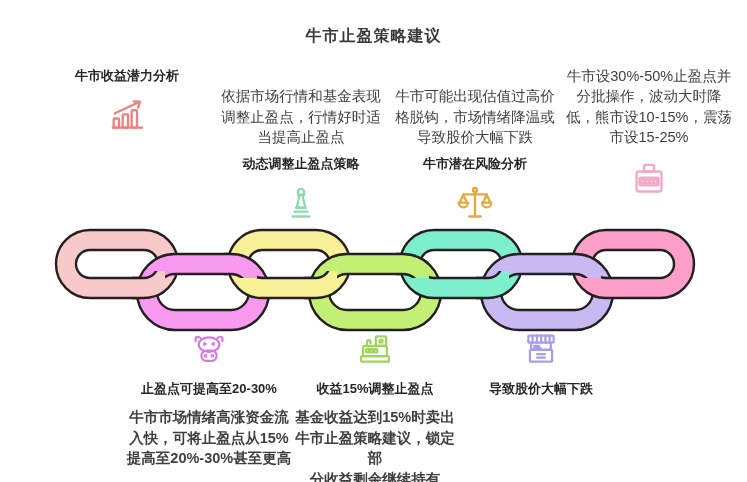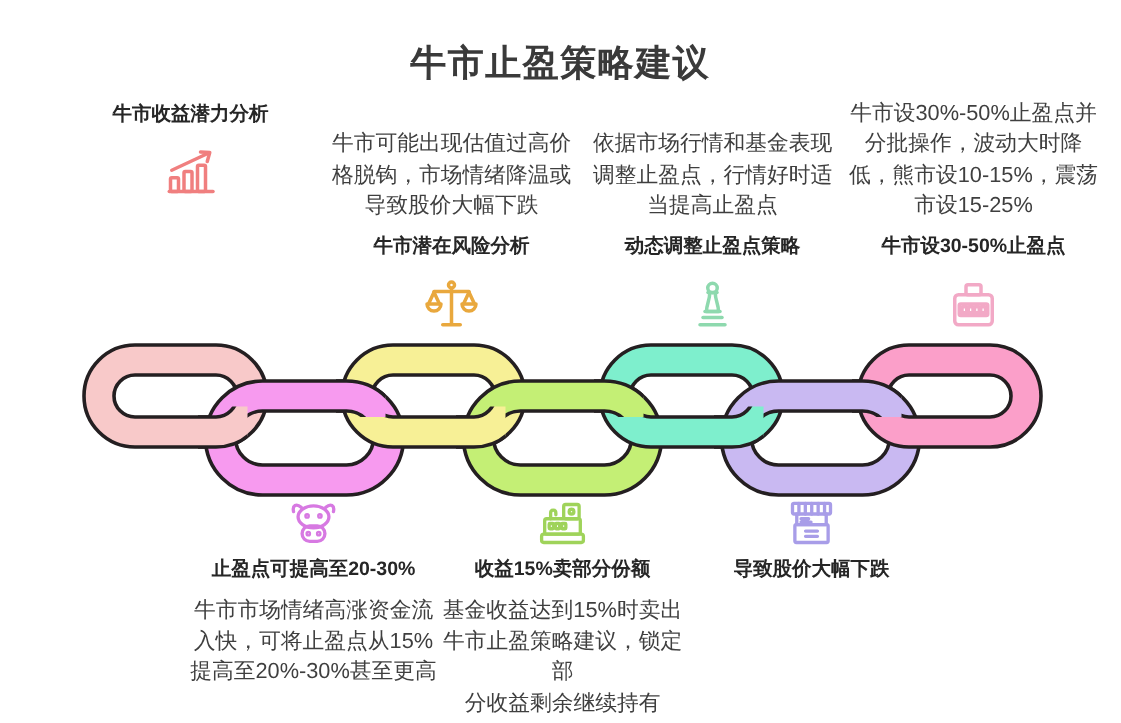--- a/index.html
+++ b/index.html
@@ -1,30 +1,30 @@
 <!DOCTYPE html>
 <html><head>
 <meta charset="utf-8">
 <style>
   html,body{margin:0;padding:0;background:#fff;}
   .page{position:relative;width:747px;height:482px;background:#ffffff;overflow:hidden;
         font-family:"Liberation Sans","DejaVu Sans",sans-serif;}
   .title{position:absolute;top:26px;left:0;width:100%;margin:0;text-align:center;
-         font-size:24px;font-weight:700;color:#3a3a3a;letter-spacing:1px;}
+         font-size:16px;font-weight:700;color:#3a3a3a;letter-spacing:1px;}
   .top-row{position:absolute;top:60px;left:40px;width:696px;display:flex;}
   .col{flex:1;display:flex;flex-direction:column;align-items:center;}
   .desc{margin:0;font-size:14.5px;line-height:1.42;color:#3f3f3f;text-align:center;white-space:pre-line;}
   .top-desc-wrap{height:88px;display:flex;align-items:flex-end;}
   .heading{margin:7px 0 0;font-size:13px;font-weight:700;color:#262626;text-align:right;white-space:nowrap;}
   .top-icon{margin-top:11px;height:42px;}
   .chain-wrap{position:absolute;top:226px;left:44px;width:660px;height:112px;}
   .bottom-row{position:absolute;top:330px;left:126px;width:498px;display:flex;}
   .bottom-icon{height:40px;}
-  .bottom-heading{margin-top:0;}
-  .bottom-desc{margin-top:9px;}
+  .bottom-heading{margin-top:10px;}
+  .bottom-desc{margin-top:9px;font-weight:bold;}
 </style>
 </head>
 <body>
 
 <div class="page">
 
   <h1 class="title">牛市止盈策略建议</h1>
 
   <div class="top-row">
 
@@ -32,20 +32,41 @@
       <h2 class="heading">牛市收益潜力分析</h2>
       <div class="top-icon">
         <svg width="40" height="40" viewBox="0 0 24 24">
           <g fill="none" stroke-width="1.4" stroke-linecap="round" stroke-linejoin="round" stroke="#f07f7f">
             <rect x="4" y="13.5" width="3.2" height="5.5" rx="0.5"></rect>
             <rect x="9.4" y="11" width="3.2" height="8" rx="0.5"></rect>
             <rect x="14.8" y="8.5" width="3.2" height="10.5" rx="0.5"></rect>
             <path d="M3.5 19h17.5"></path>
             <path d="M4.5 10.5 L19.3 3.6"></path>
             <path d="M16 3.2 L19.7 3.4 L18.7 7"></path>
+          </g>
+        </svg>
+      </div>
+    </div>
+
+    <div class="col">
+      <div class="top-desc-wrap">
+        <p class="desc">依据市场行情和基金表现
+调整止盈点，行情好时适
+当提高止盈点</p>
+      </div>
+      <h2 class="heading">动态调整止盈点策略</h2>
+      <div class="top-icon">
+        <svg width="40" height="40" viewBox="0 0 24 24">
+          <g fill="none" stroke-width="1.4" stroke-linecap="round" stroke-linejoin="round" stroke="#8ed9ae">
+            <circle cx="12" cy="4.8" r="1.9"></circle>
+            <path d="M10.2 6.6h3.6"></path>
+            <path d="M10.9 6.8c0 3-1.3 4.4-1.3 7.4h4.8c0-3-1.3-4.4-1.3-7.4"></path>
+            <path d="M9 14.2h6"></path>
+            <path d="M8.2 16.6h7.6"></path>
+            <path d="M7 19.5h10"></path>
           </g>
         </svg>
       </div>
     </div>
 
     <div class="col">
       <div class="top-desc-wrap">
         <p class="desc">牛市可能出现估值过高价
 格脱钩，市场情绪降温或
 导致股价大幅下跌</p>
@@ -62,47 +83,25 @@
             <path d="M19 6.5 L16.8 11.2 M19 6.5 L21.2 11.2"></path>
             <path d="M16.2 11.2a2.8 2.8 0 0 0 5.6 0z"></path>
             <path d="M8.5 19.5h7"></path>
           </g>
         </svg>
       </div>
     </div>
 
     <div class="col">
       <div class="top-desc-wrap">
-        <p class="desc">依据市场行情和基金表现
-调整止盈点，行情好时适
-当提高止盈点</p>
-      </div>
-      <h2 class="heading">动态调整止盈点策略</h2>
-      <div class="top-icon">
-        <svg width="40" height="40" viewBox="0 0 24 24">
-          <g fill="none" stroke-width="1.4" stroke-linecap="round" stroke-linejoin="round" stroke="#8ed9ae">
-            <circle cx="12" cy="4.8" r="1.9"></circle>
-            <path d="M10.2 6.6h3.6"></path>
-            <path d="M10.9 6.8c0 3-1.3 4.4-1.3 7.4h4.8c0-3-1.3-4.4-1.3-7.4"></path>
-            <path d="M9 14.2h6"></path>
-            <path d="M8.2 16.6h7.6"></path>
-            <path d="M7 19.5h10"></path>
-          </g>
-        </svg>
-      </div>
-    </div>
-
-    <div class="col">
-      <div class="top-desc-wrap">
         <p class="desc">牛市设30%-50%止盈点并
 分批操作，波动大时降
 低，熊市设10-15%，震荡
 市设15-25%</p>
       </div>
-      <h2 class="heading">牛市设30-50%止盈点</h2>
       <div class="top-icon">
         <svg width="40" height="40" viewBox="0 0 24 24">
           <g fill="none" stroke-width="1.4" stroke-linecap="round" stroke-linejoin="round" stroke="#f2a9c6">
             <rect x="9" y="3.5" width="6" height="4" rx="0.8"></rect>
             <rect x="4.5" y="7.5" width="15" height="12" rx="1.5"></rect>
             <rect x="6.3" y="11.2" width="11.4" height="4.6" rx="0.6"></rect>
             <rect x="7.4" y="12.3" width="1.9" height="2.4" rx="0.3"></rect>
             <rect x="9.9" y="12.3" width="1.9" height="2.4" rx="0.3"></rect>
             <rect x="12.4" y="12.3" width="1.9" height="2.4" rx="0.3"></rect>
             <rect x="14.9" y="12.3" width="1.9" height="2.4" rx="0.3"></rect>
@@ -182,21 +181,21 @@
             <circle cx="15.8" cy="7" r="1"></circle>
             <path d="M7 10V7.6c0-1.6 2.2-1.6 2.2 0V8.3"></path>
             <rect x="4.5" y="10" width="15" height="6.5" rx="0.8"></rect>
             <rect x="6.4" y="12" width="1.8" height="2.2" rx="0.3"></rect>
             <rect x="9" y="12" width="1.8" height="2.2" rx="0.3"></rect>
             <rect x="11.6" y="12" width="1.8" height="2.2" rx="0.3"></rect>
             <rect x="3.2" y="16.5" width="17.6" height="3.5" rx="0.9"></rect>
           </g>
         </svg>
       </div>
-      <h2 class="heading bottom-heading">收益15%卖部分份额</h2>
+      <h2 class="heading bottom-heading">收益15%调整止盈点</h2>
       <p class="desc bottom-desc">基金收益达到15%时卖出
 牛市止盈策略建议，锁定部
 分收益剩余继续持有</p>
     </div>
 
     <div class="col">
       <div class="bottom-icon">
         <svg width="38" height="38" viewBox="0 0 24 24">
           <g fill="none" stroke-width="1.4" stroke-linecap="round" stroke-linejoin="round" stroke="#a89de8">
             <rect x="4" y="3.5" width="16" height="4.5" rx="0.6"></rect>

